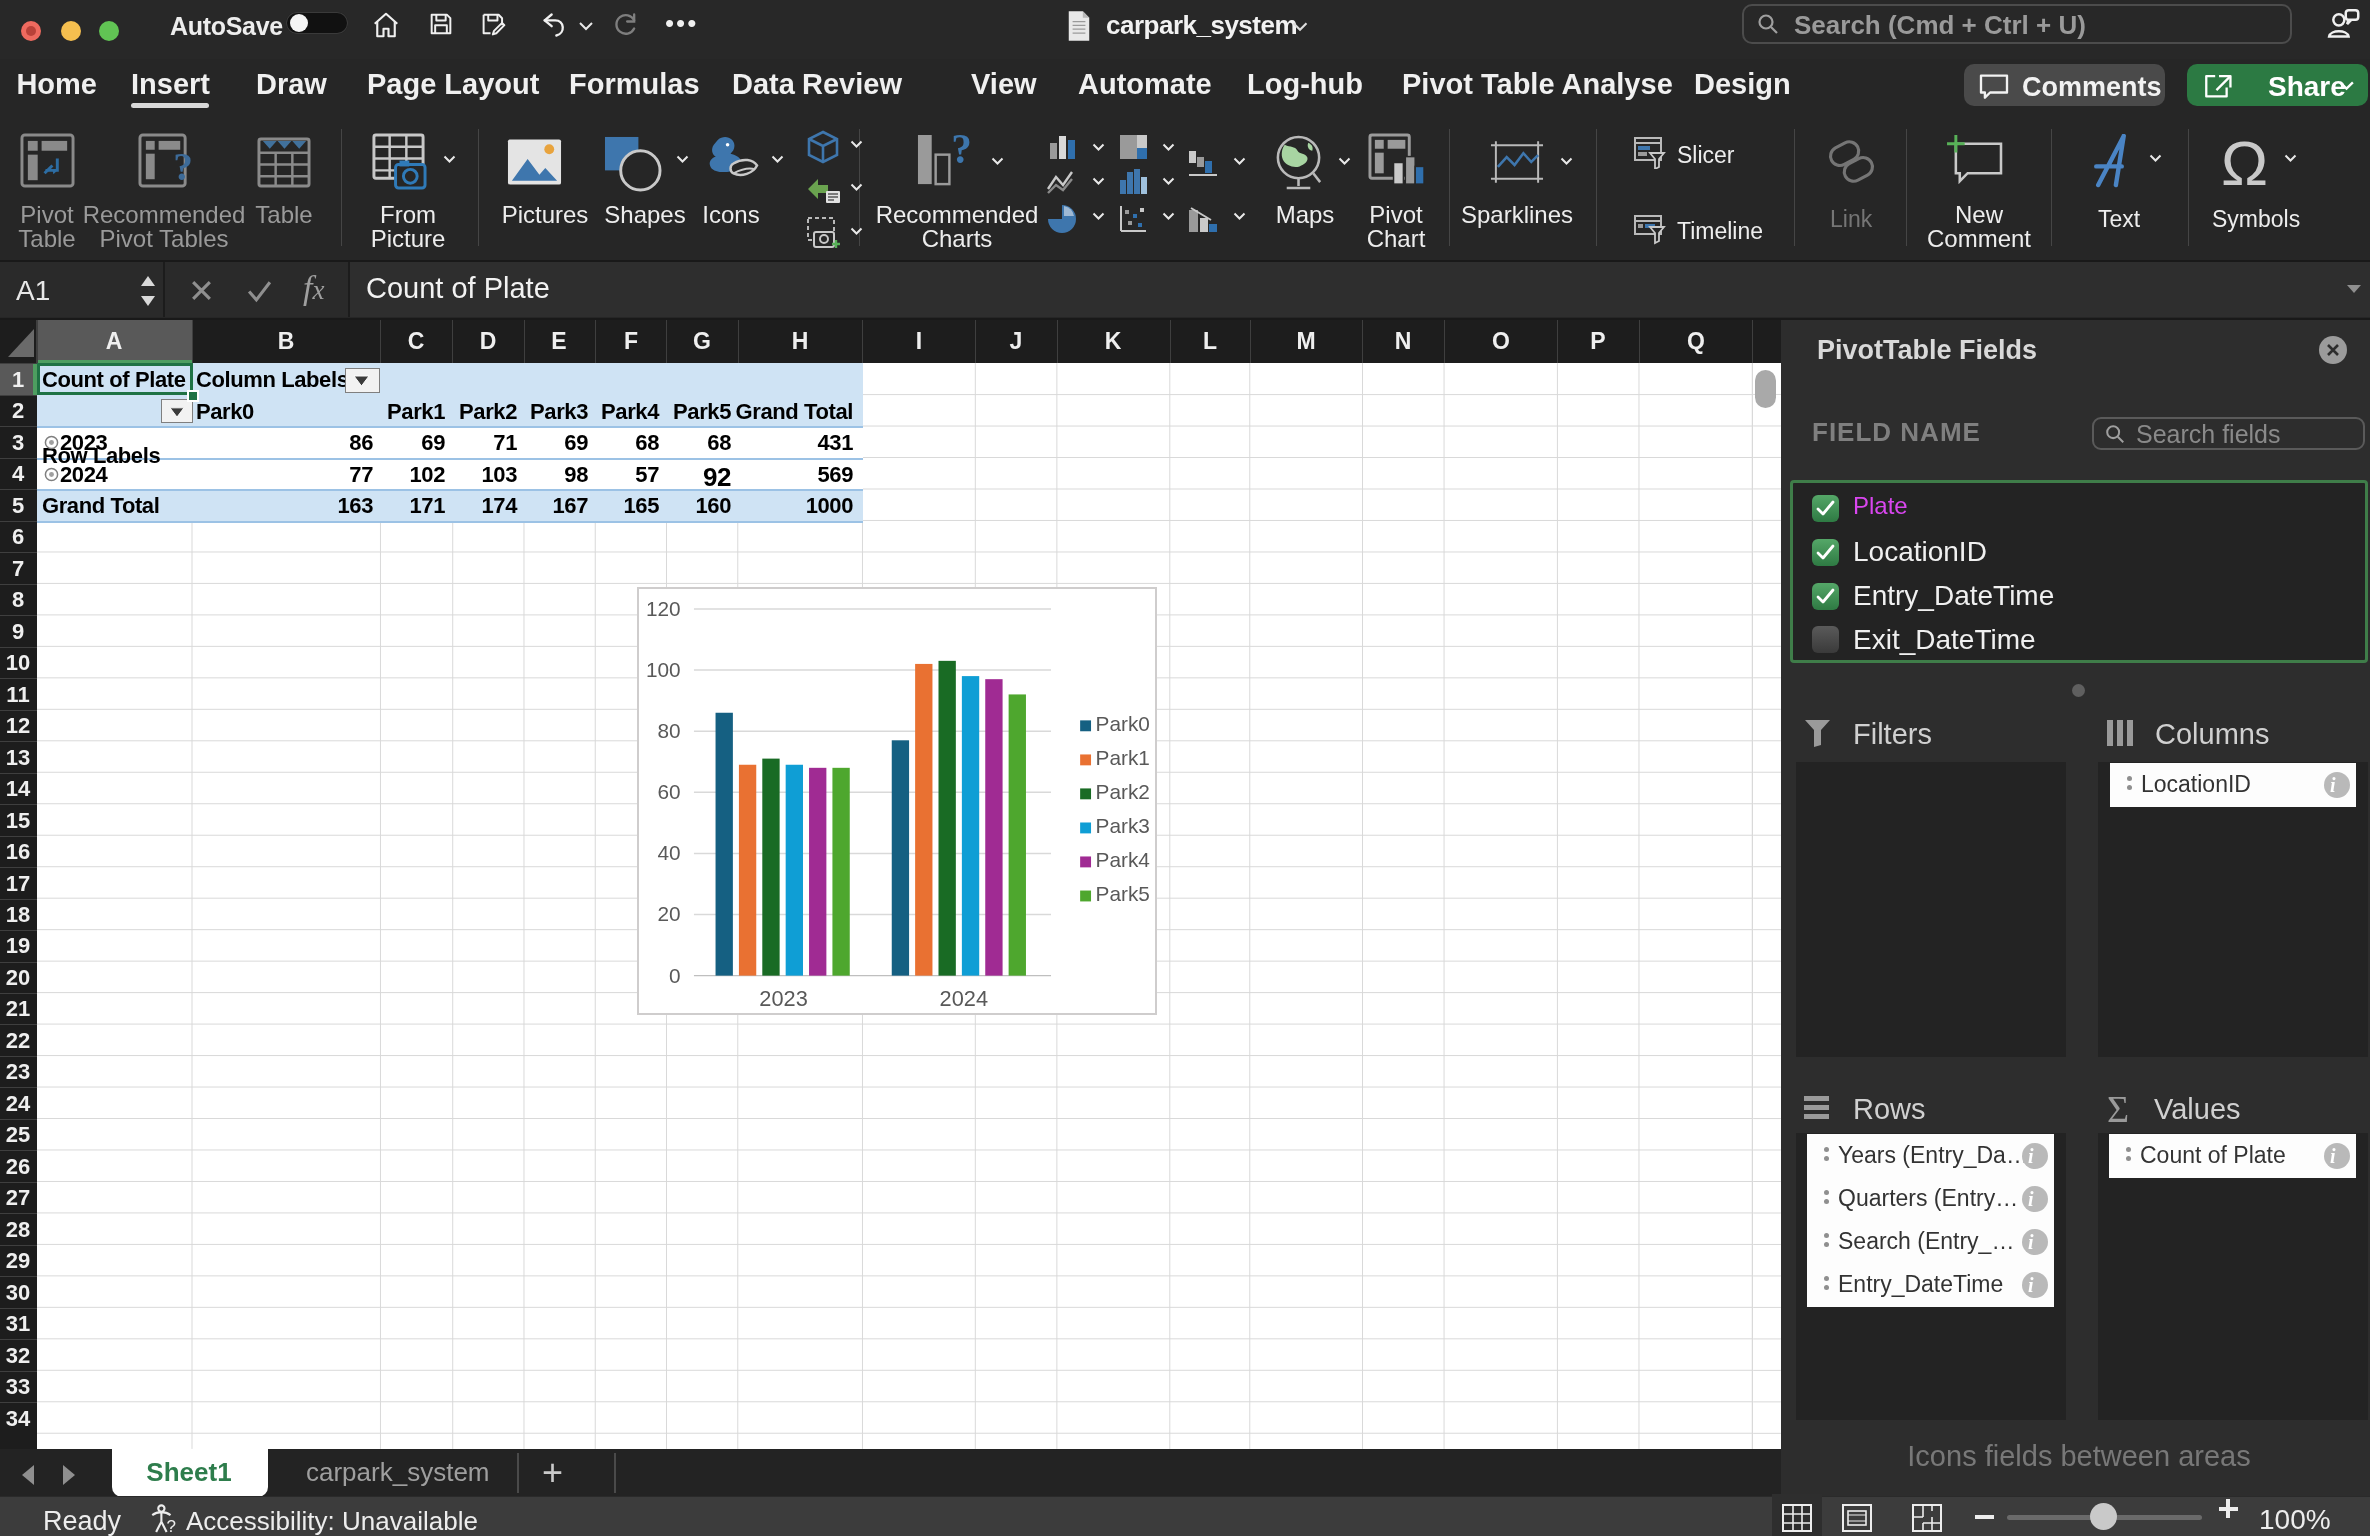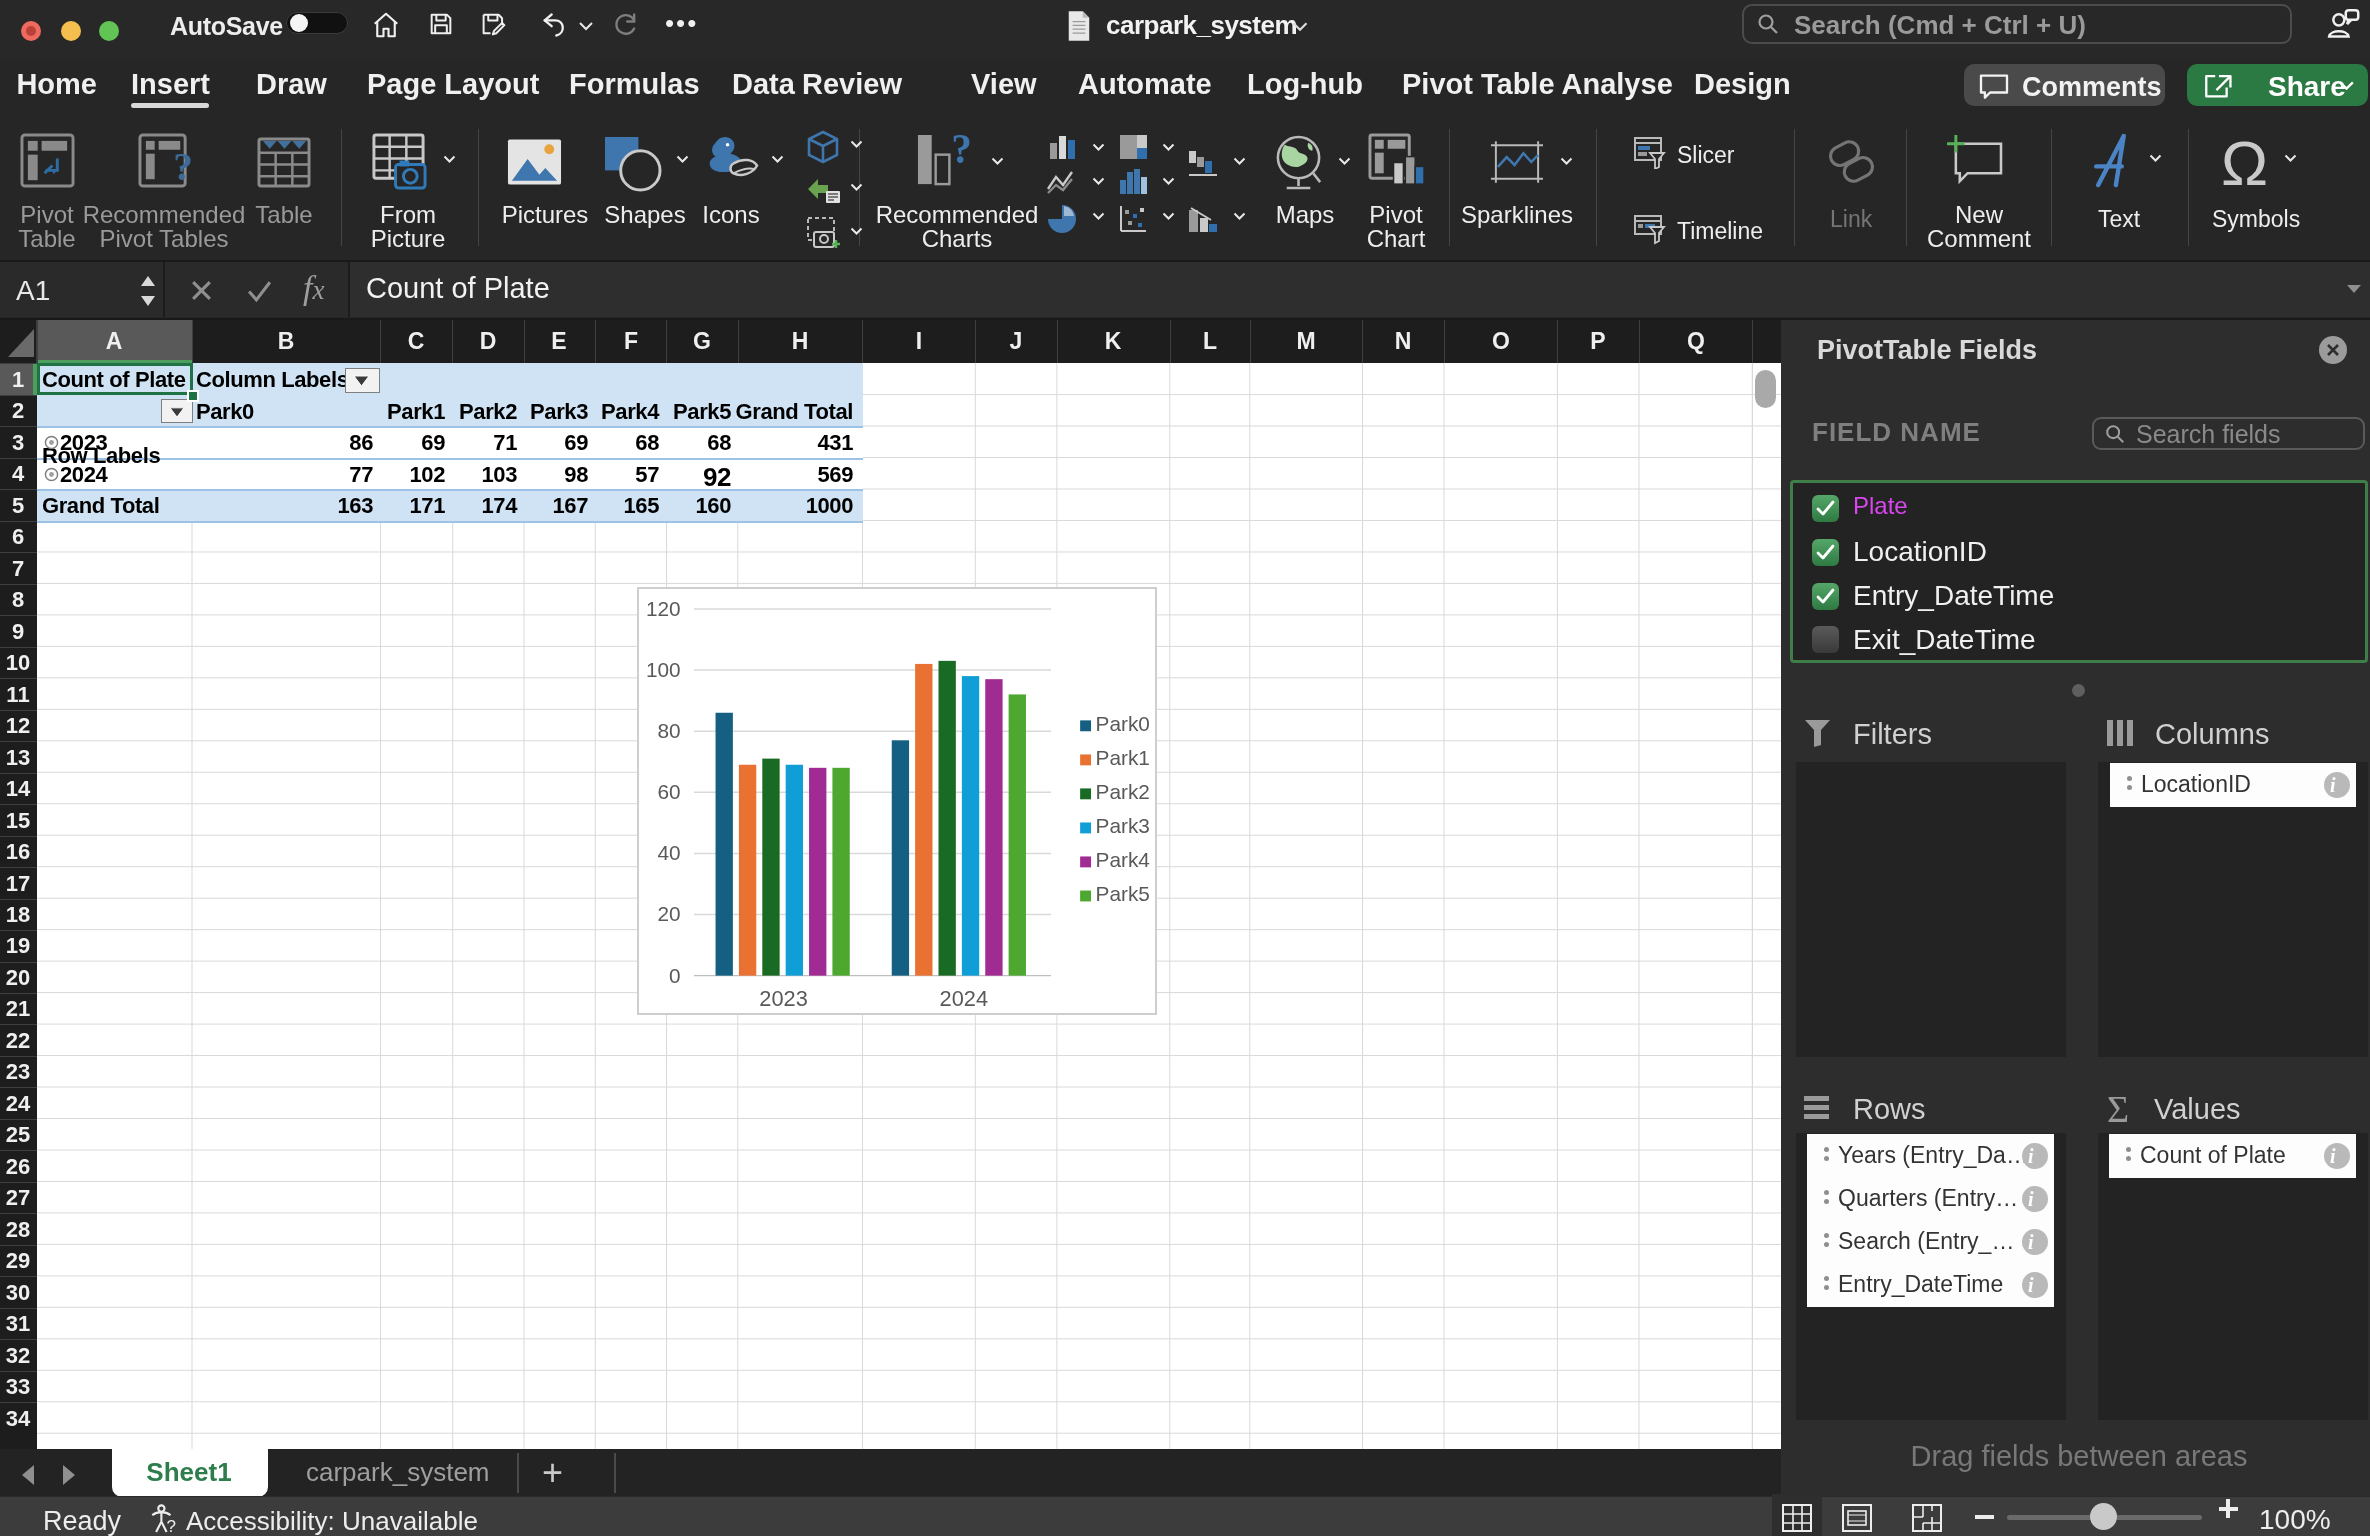--- a/index.html
+++ b/index.html
@@ -734,21 +734,21 @@
 <div class="ab" style="left:1807px;top:1263px;width:247px;height:44px;background:#fdfdfd;"></div>
 <div class="ab" style="left:1824px;top:1276px;width:5px;height:5px;border-radius:50%;background:#8f8f8f;box-shadow:0 9px 0 #8f8f8f;"></div>
 <div class="txt" style="left:1838px;top:1271px;font-size:23px;color:#333;">Entry_DateTime</div>
 <div class="ab" style="left:2022px;top:1272px;width:26px;height:26px;border-radius:50%;background:#b9b9b9;"></div>
 <div class="txt" style="left:2028px;top:1274px;font-size:20px;font-style:italic;font-weight:bold;color:#fff;font-family:'Liberation Serif',serif;">i</div>
 <div class="ab" style="left:2109px;top:1134px;width:247px;height:44px;background:#fdfdfd;"></div>
 <div class="ab" style="left:2126px;top:1147px;width:5px;height:5px;border-radius:50%;background:#8f8f8f;box-shadow:0 9px 0 #8f8f8f;"></div>
 <div class="txt" style="left:2140px;top:1142px;font-size:23px;color:#333;">Count of Plate</div>
 <div class="ab" style="left:2324px;top:1143px;width:26px;height:26px;border-radius:50%;background:#b9b9b9;"></div>
 <div class="txt" style="left:2330px;top:1145px;font-size:20px;font-style:italic;font-weight:bold;color:#fff;font-family:'Liberation Serif',serif;">i</div>
-<div class="txt" style="left:2079px;top:1440px;transform:translateX(-50%);font-size:29px;color:#787878;">Drag fields between areas</div>
+<div class="txt" style="left:2079px;top:1440px;transform:translateX(-50%);font-size:29px;color:#787878;">Icons fields between areas</div>
 <div class="ab" style="left:0;top:1449px;width:1781px;height:51px;background:#232323;"></div>
 <svg class="ab" style="left:20px;top:1463px" width="16" height="24" viewBox="0 0 16 24">
     <path d="M14 2 2 12l12 10z" fill="#8f8f8f"></path>
   </svg>
 <svg class="ab" style="left:61px;top:1463px" width="16" height="24" viewBox="0 0 16 24">
     <path d="M2 2l12 10L2 22z" fill="#8f8f8f"></path>
   </svg>
 <div class="ab" style="left:112px;top:1449px;width:156px;height:48px;background:#fff;border-radius:0 0 10px 10px;"></div>
 <div class="txt" style="left:189px;top:1457px;transform:translateX(-50%);font-size:26px;font-weight:bold;color:#2e7d4c;">Sheet1</div>
 <div class="txt" style="left:306px;top:1457px;font-size:26px;color:#9f9f9f;">carpark_system</div>

